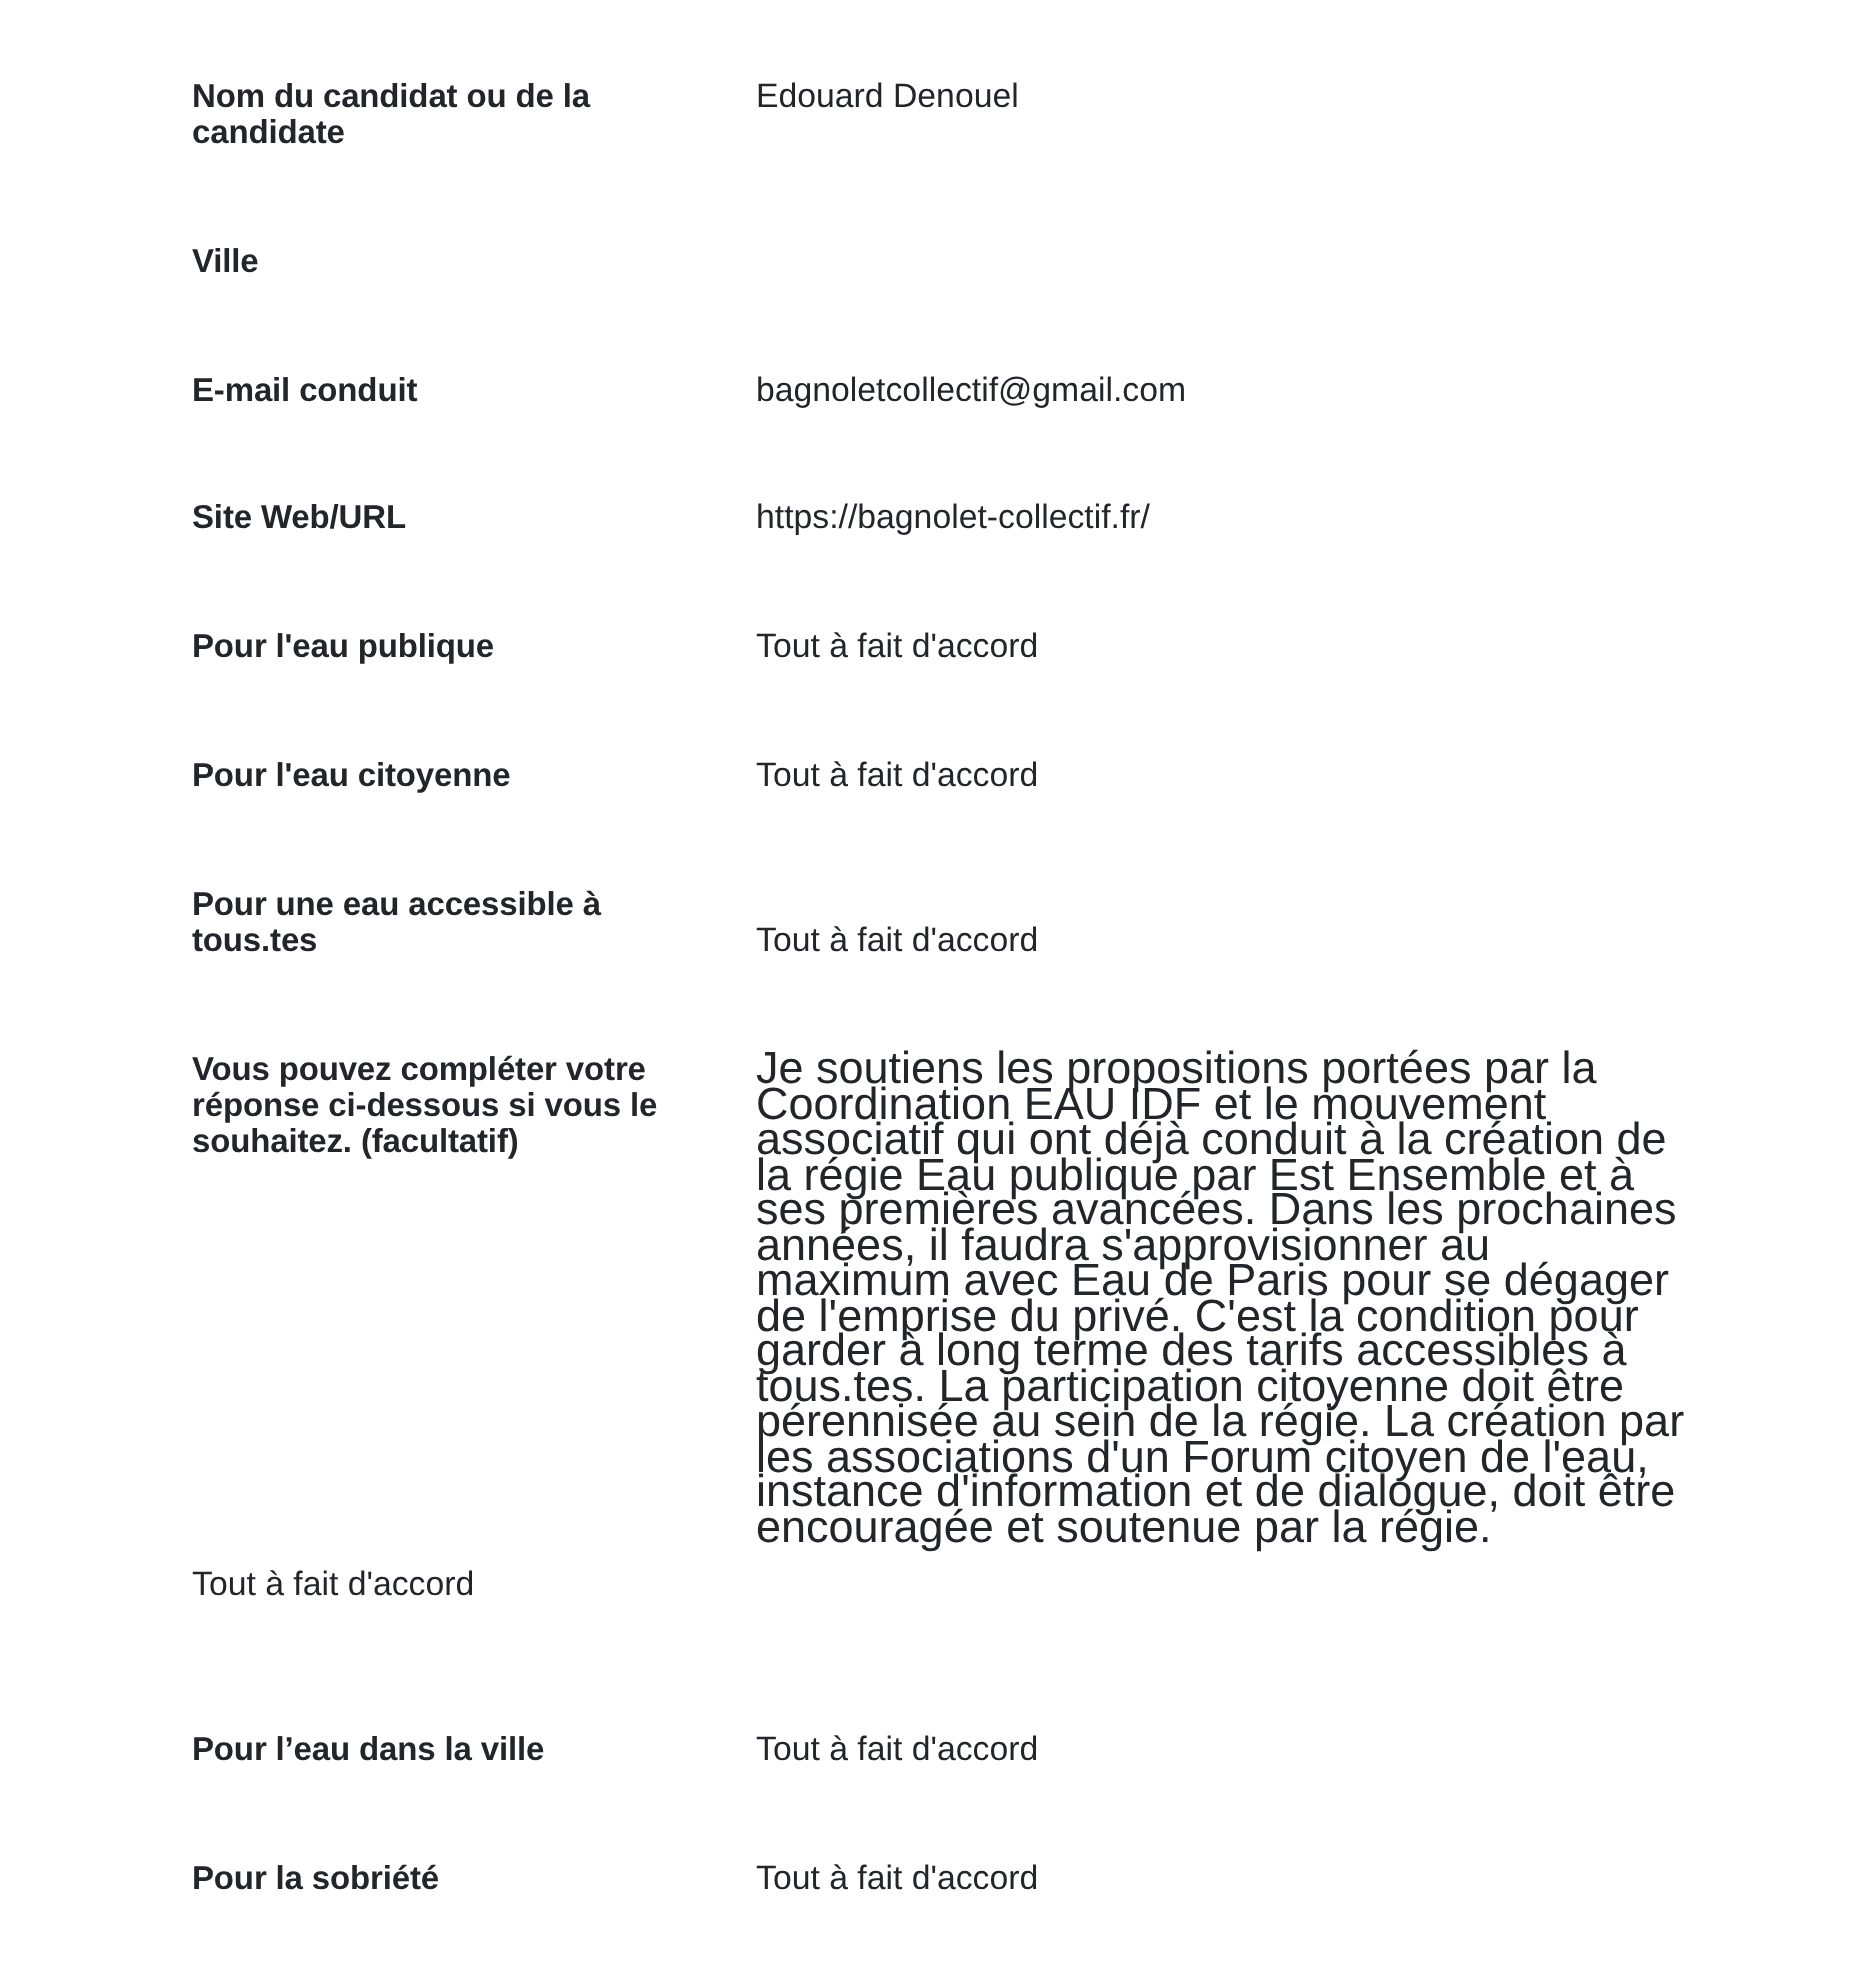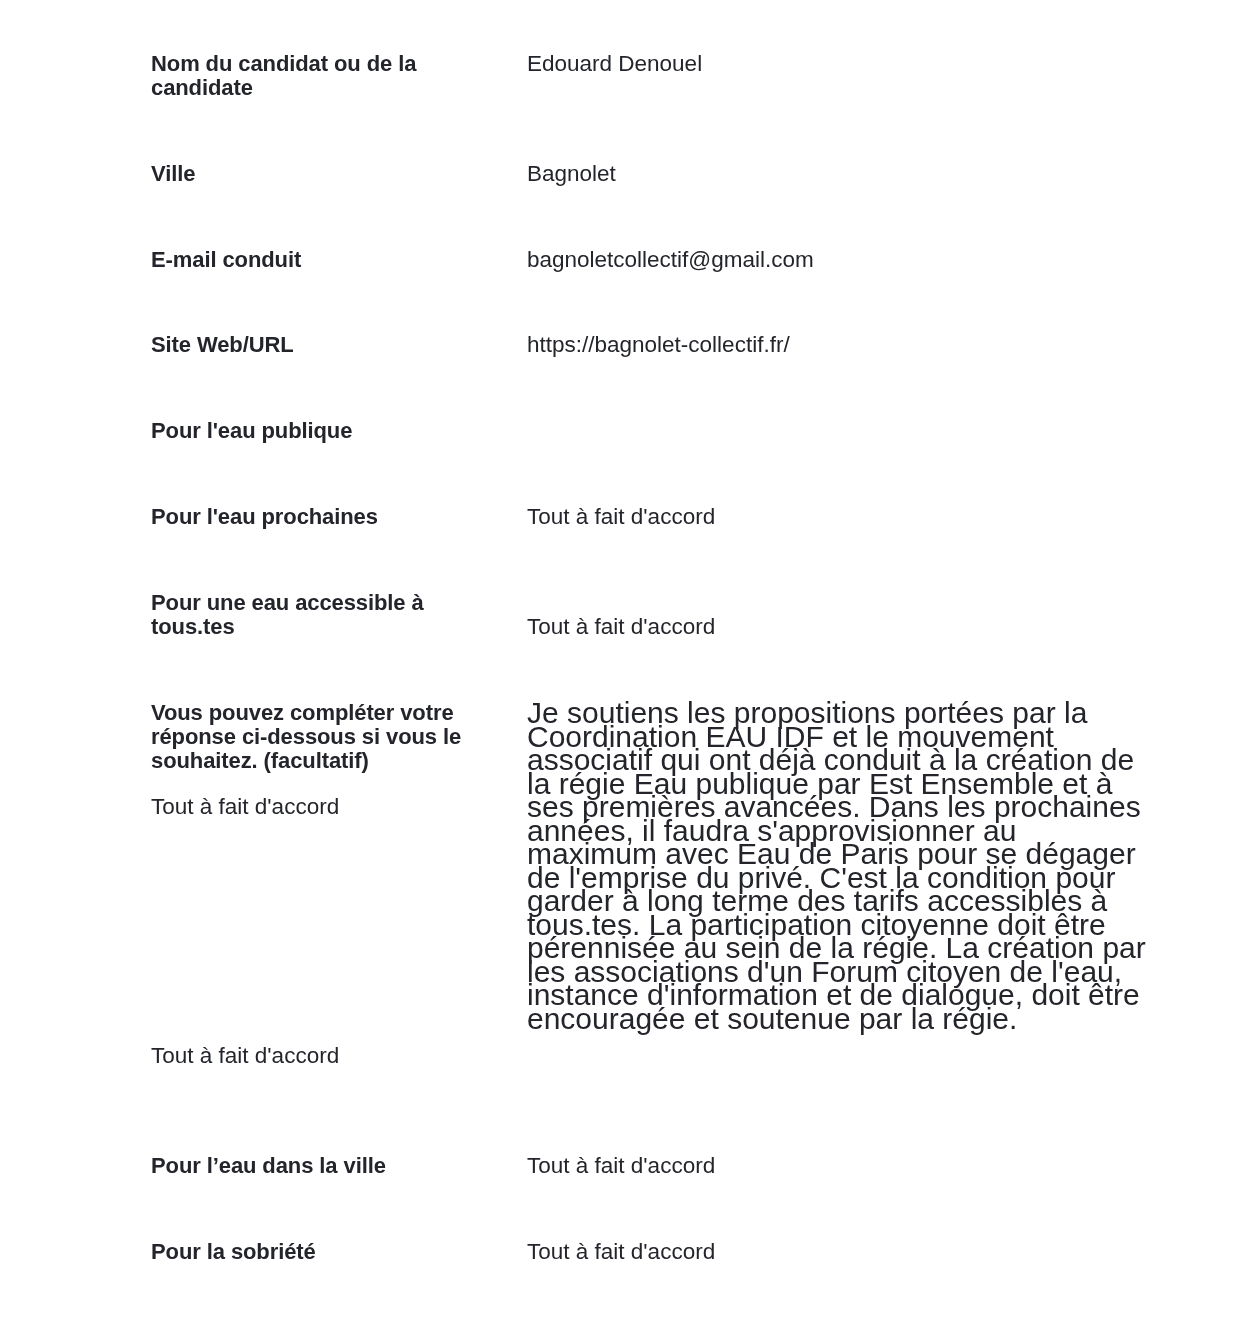--- a/index.html
+++ b/index.html
@@ -13,21 +13,20 @@
       position: relative;
       overflow: hidden;
       color: #23252b;
     }
     .row {
       position: absolute;
       left: 128px;
       width: 1000px;
       display: flex;
       align-items: flex-start;
-      margin-left: 23px;
     }
     .label {
       width: 376px;
       flex: 0 0 376px;
       font-family: "Liberation Sans", sans-serif;
       font-weight: bold;
       font-size: 22px;
       line-height: 24px;
       color: #23252b;
       letter-spacing: -0.1px;
@@ -53,40 +52,39 @@
 
 <div>
 
   <div class="row" style="top:52px;">
     <div class="label">Nom du candidat ou de la candidate</div>
     <div class="value">Edouard Denouel</div>
   </div>
 
   <div class="row" style="top:162px;">
     <div class="label">Ville</div>
-    <div class="value">Bagnolet</div>
   </div>
 
   <div class="row" style="top:248px;">
     <div class="label">E-mail conduit</div>
     <div class="value">bagnoletcollectif@gmail.com</div>
   </div>
 
   <div class="row" style="top:333px;">
     <div class="label">Site Web/URL</div>
     <div class="value">https://bagnolet-collectif.fr/</div>
   </div>
 
-  <div class="row" style="top:419px;flex-direction:column;">
+  <div class="row" style="top:419px;">
     <div class="label">Pour l'eau publique</div>
     <div class="value">Tout à fait d'accord</div>
   </div>
 
   <div class="row" style="top:505px;">
-    <div class="label">Pour l'eau prochaines</div>
+    <div class="label">Pour l'eau citoyenne</div>
     <div class="value">Tout à fait d'accord</div>
   </div>
 
   <div class="row" style="top:591px;align-items:flex-end;">
     <div class="label">Pour une eau accessible à tous.tes</div>
     <div class="value">Tout à fait d'accord</div>
   </div>
 
   <div class="row" style="top:701px;justify-content:space-between;">
     <div class="label">Vous pouvez compléter votre réponse ci-dessous si vous le souhaitez. (facultatif)</div>

